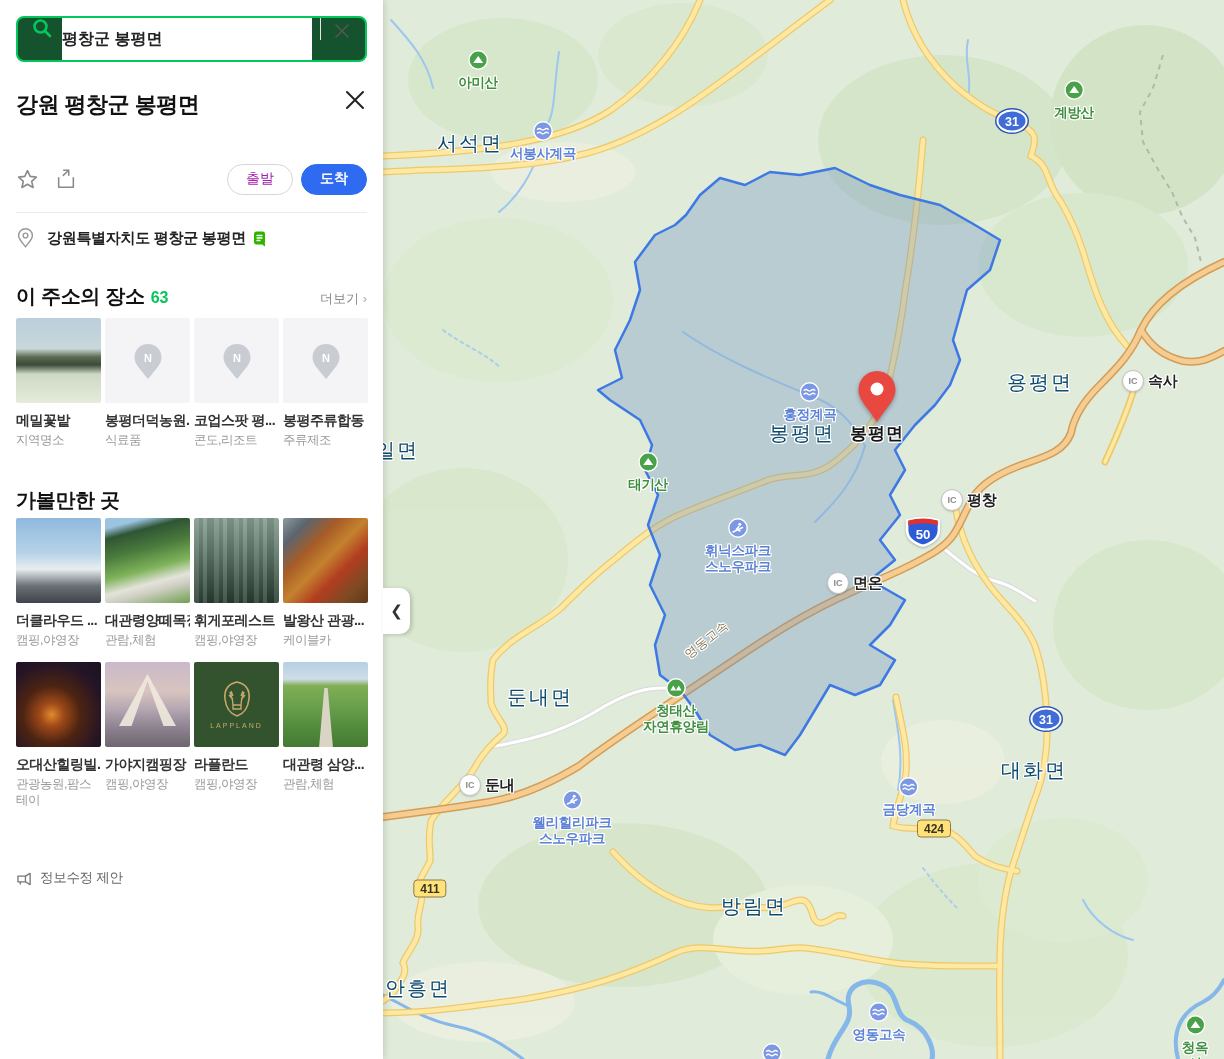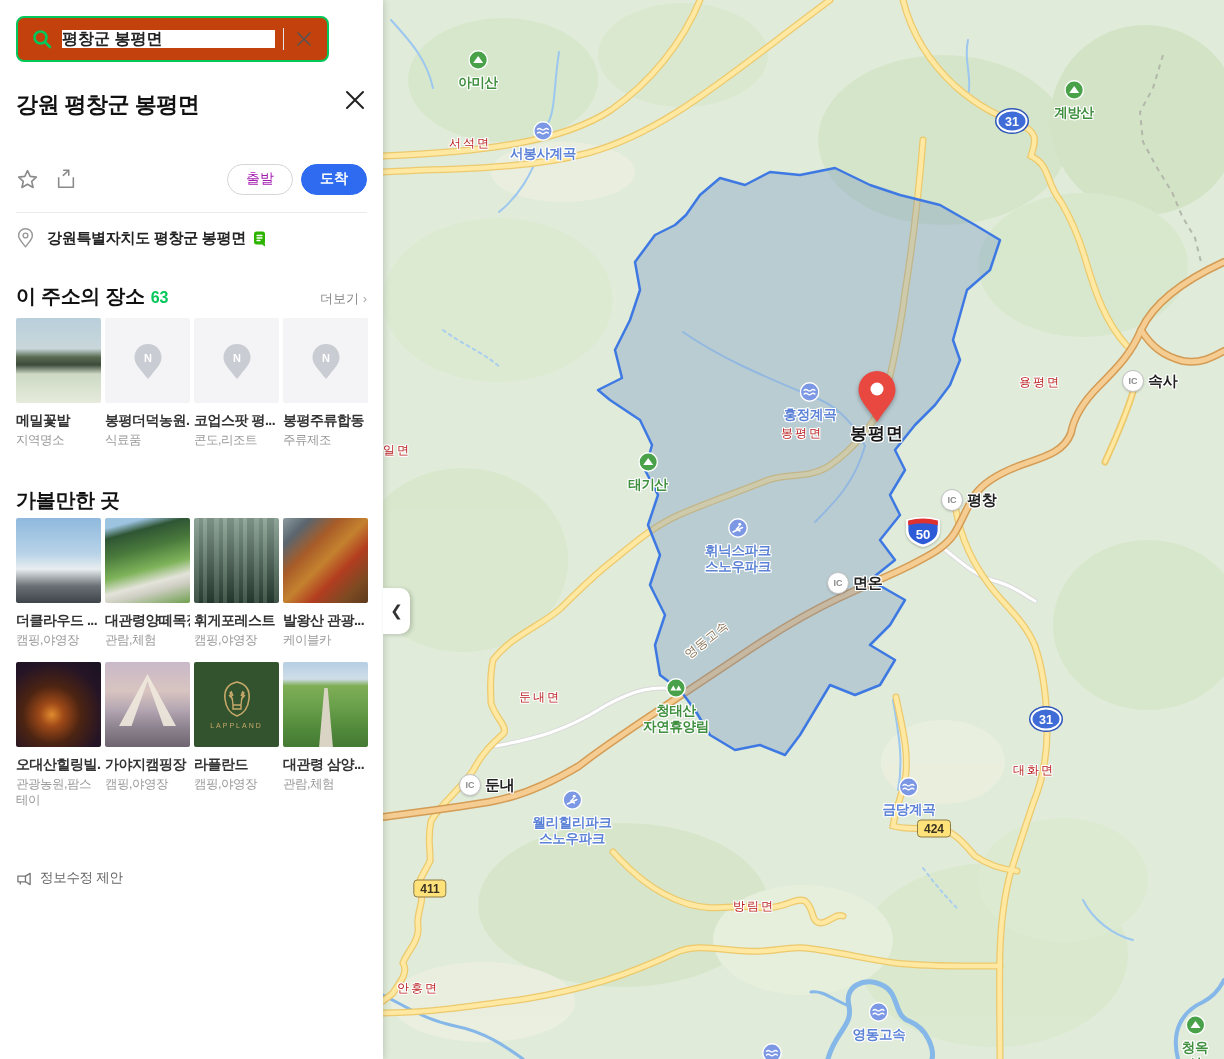--- a/index.html
+++ b/index.html
@@ -2,21 +2,21 @@
 <html><head>
 <meta charset="utf-8">
 <style>
   * { margin:0; padding:0; box-sizing:border-box; }
   html,body { width:1224px; height:1059px; overflow:hidden; font-family:"Liberation Sans","DejaVu Sans",sans-serif; }
   .app { position:relative; width:1224px; height:1059px; background:#e0ebd9; }
 
   
   .panel { position:absolute; left:0; top:0; width:383px; height:1059px; background:#fff; z-index:30; box-shadow:2px 0 6px rgba(0,0,0,.12); }
 
-  .searchbox { position:absolute; left:16px; top:16px; width:313px; height:46px; border:2px solid #03c75a; border-radius:8px; display:flex; align-items:center; padding:0 10px 0 14px; background:#c2410c; }
+  .searchbox { position:absolute; left:16px; top:16px; width:351px; height:46px; border:2px solid #03c75a; border-radius:8px; display:flex; padding:0 10px 0 14px; background:#14532d; }
   .searchbox .mag { flex:0 0 auto; margin-right:10px; display:flex; }
   .searchbox input { flex:1 1 auto; border:none; outline:none; font-size:16px; font-weight:bold; color:#222; font-family:inherit; min-width:0; }
   .searchbox .sep { width:1px; height:22px; background:#e5e5e5; margin:0 8px; }
   .clear-btn { width:26px; height:26px; border:none; background:none; cursor:pointer; display:flex; align-items:center; justify-content:center; }
 
   .title-row { position:absolute; left:16px; top:90px; width:351px; display:flex; justify-content:space-between; align-items:flex-start; }
   .place-title { font-size:22px; font-weight:bold; color:#111; letter-spacing:-0.5px; }
   .close-btn { border:none; background:none; cursor:pointer; margin-top:-2px; }
 
   .action-row { position:absolute; left:16px; top:163px; width:351px; height:32px; display:flex; align-items:center; }
@@ -62,21 +62,21 @@
 
   .foot-row { position:absolute; left:16px; top:869px; display:flex; align-items:center; cursor:pointer; }
   .foot-row span { font-size:13.5px; color:#666; margin-left:7px; letter-spacing:-0.3px; }
 
   
   .map { position:absolute; left:383px; top:0; width:841px; height:1059px; overflow:hidden; cursor:grab; }
   .map svg.base { position:absolute; left:0; top:0; }
 
   .feat { position:absolute; z-index:10; pointer-events:auto; }
   .halo { text-shadow:1px 0 0 #fff,-1px 0 0 #fff,0 1px 0 #fff,0 -1px 0 #fff,1px 1px 0 #fff,-1px -1px 0 #fff,1px -1px 0 #fff,-1px 1px 0 #fff; }
-  .feat.kind-district { transform:translate(-50%,-50%); font-size:12px; color:#b91c1c; letter-spacing:2px; white-space:nowrap; }
+  .feat.kind-district { transform:translate(-50%,-50%); font-size:20px; color:#0c4a6e; letter-spacing:2px; white-space:nowrap; }
   .feat.kind-district-sel { transform:translate(-50%,-50%); font-size:17px; font-weight:bold; color:#151515; letter-spacing:1px; white-space:nowrap; }
   .feat.kind-nature { transform:translateX(-50%); display:flex; flex-direction:column; align-items:center; }
   .feat.kind-nature .t { margin-top:1px; font-size:13.5px; font-weight:bold; letter-spacing:-0.3px; white-space:pre-line; text-align:center; line-height:1.15; }
   .feat.c-green .t { color:#3f8f3f; }
   .feat.c-blue .t { color:#5b82d6; }
   .feat.kind-ic { transform:translate(-11px,-50%); display:flex; align-items:center; white-space:nowrap;justify-content:center; }
   .ic-circle { width:22px; height:22px; border-radius:50%; background:#fff; border:1px solid #c3c3c3; color:#8b8b8b; font-size:9px; font-weight:bold; display:flex; align-items:center; justify-content:center; box-shadow:0 1px 2px rgba(0,0,0,.15); }
   .ic-label { margin-left:4px; font-size:15px; font-weight:bold; color:#222; letter-spacing:-0.3px; }
   .feat.kind-route31 { transform:translate(-50%,-50%); }
   .r31 { display:flex; align-items:center; justify-content:center; width:31px; height:23px; background:#3f6cd6; border:2px solid #fff; box-shadow:0 0 0 1.5px #2d55b8; border-radius:50%; color:#fff; font-size:12.5px; font-weight:bold; }

